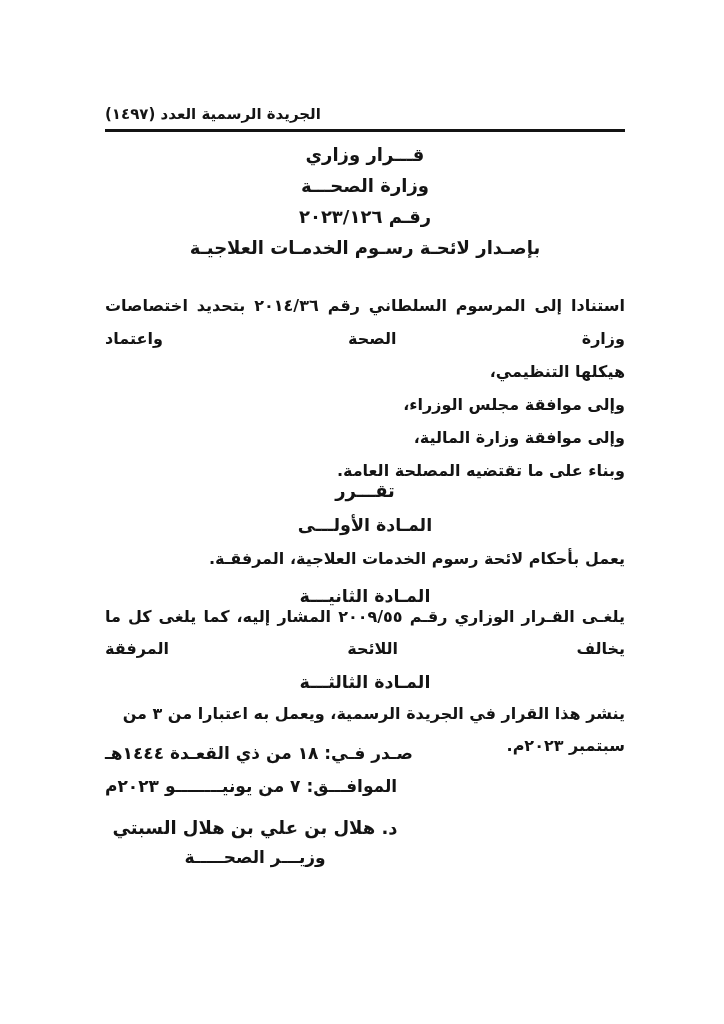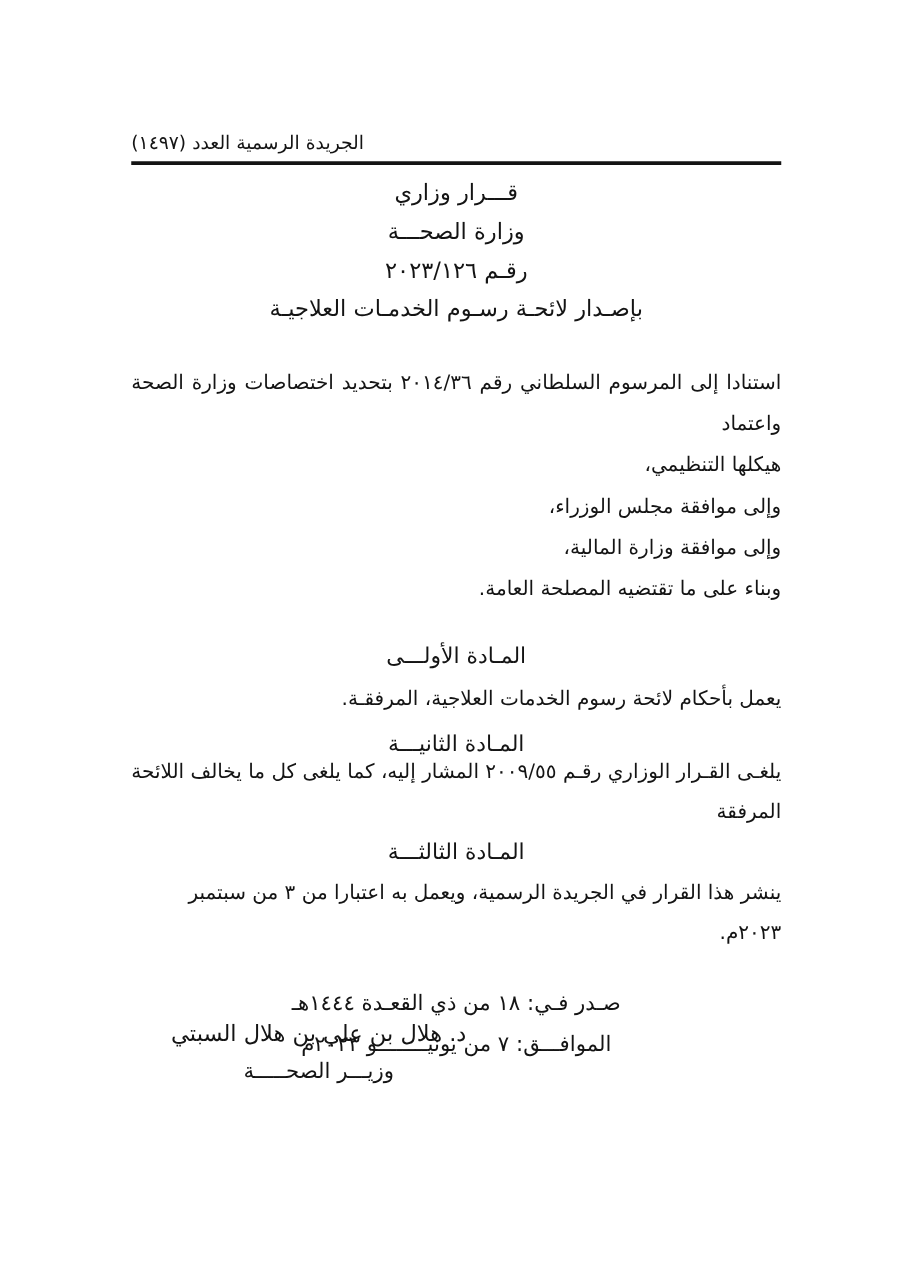--- a/index.html
+++ b/index.html
@@ -9,21 +9,21 @@
   }
   .page {
     position: relative;
     width: 724px;
     height: 1024px;
     margin: 0 auto;
     background: #ffffff;
     color: #141414;
     direction: rtl;
     font-family: "DejaVu Sans", sans-serif;
-    font-weight: 400;
+    font-weight: 700;
     overflow: hidden;
   }
   .block { position: absolute; left: 105px; width: 520px; }
   p { margin: 0; }
 
   
   .gazette-header {
     top: 104px;
     text-align: left;
     font-size: 15px;
@@ -71,22 +71,22 @@
   }
   .a1-h { top: 515px; }
   .a1-b { top: 543px; }
   .a2-h { top: 586px; }
   .a2-b { top: 601px; }
   .a3-h { top: 672px; }
   .a3-b { top: 698px; }
 
   
   .issuance {
-    top: 787px;
-    text-align: center;
+    top: 737px;
+    text-align: left;
     font-size: 17px;
     line-height: 33px;
   }
 
   
   .signature {
     top: 814px;
     width: 300px;
     text-align: center;
   }
@@ -110,20 +110,21 @@
   </div>
 
   <div class="block preamble">
     <p class="jline">استنادا إلى المرسوم السلطاني رقم ٢٠١٤/٣٦ بتحديد اختصاصات وزارة الصحة واعتماد</p>
     <p>هيكلها التنظيمي،</p>
     <p>وإلى موافقة مجلس الوزراء،</p>
     <p>وإلى موافقة وزارة المالية،</p>
     <p>وبناء على ما تقتضيه المصلحة العامة.</p>
   </div>
 
+  <div class="block decree-word">تقـــرر</div>
 
   <div class="block article-heading a1-h">المـادة الأولـــى</div>
   <div class="block article-body a1-b">
     <p>يعمل بأحكام لائحة رسوم الخدمات العلاجية، المرفقـة.</p>
   </div>
 
   <div class="block article-heading a2-h">المـادة الثانيـــة</div>
   <div class="block article-body a2-b">
     <p class="jline">يلغـى القـرار الوزاري رقـم ٢٠٠٩/٥٥ المشار إليه، كما يلغى كل ما يخالف اللائحة المرفقة</p>
   </div>

